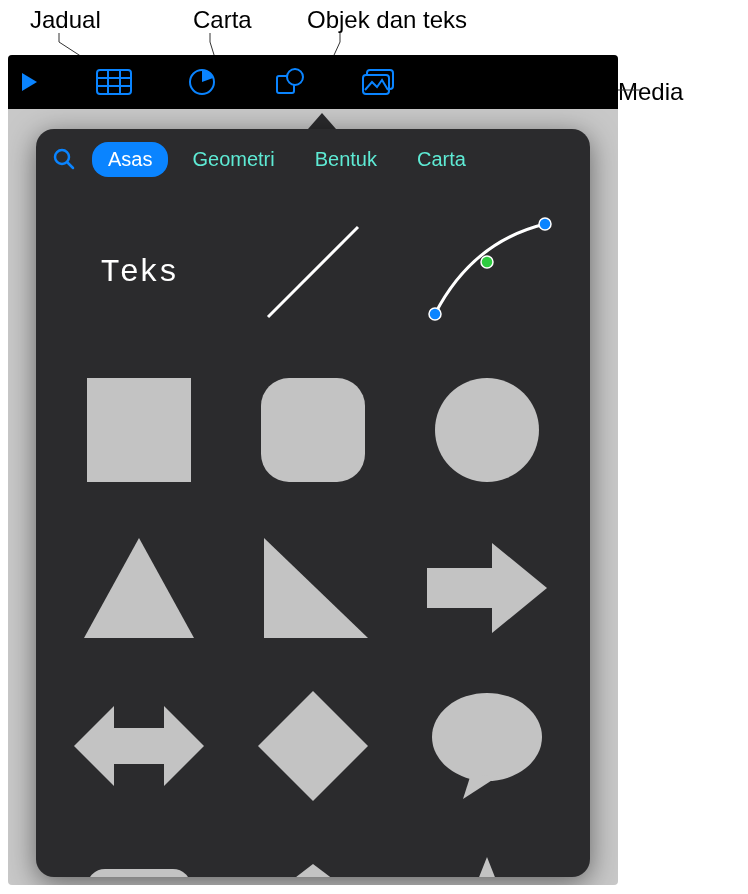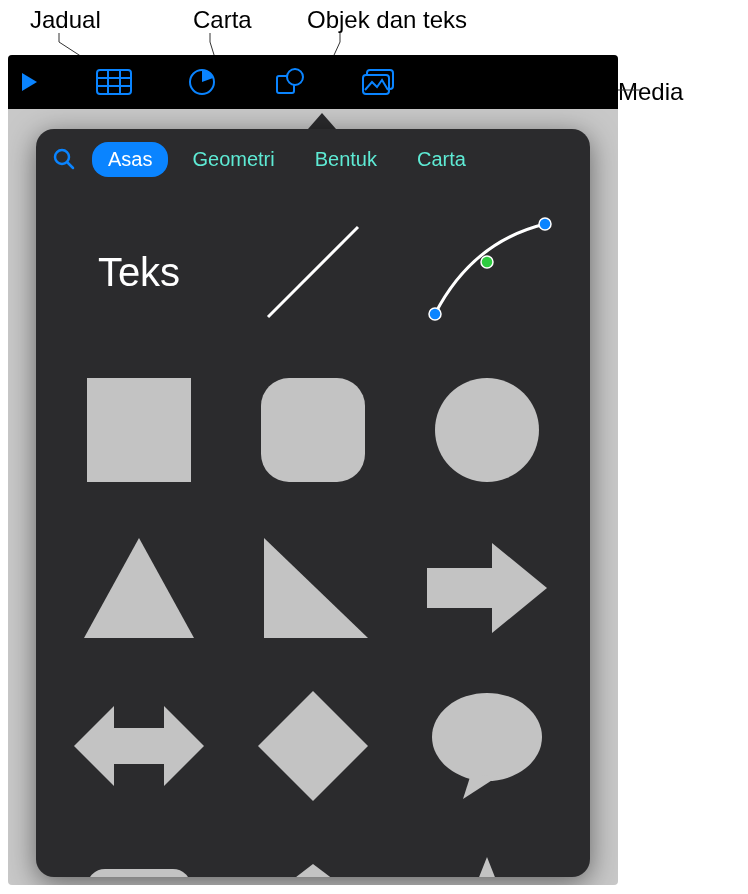--- a/index.html
+++ b/index.html
@@ -104,22 +104,23 @@
   }
   .shape-cell {
     width: 150px;
     height: 140px;
     display:flex;
     align-items:center;
     justify-content:center;
   }
   .text-label {
     color:#fff;
-    font-size: 40px;
+    font-size: 32px;
     font-weight: 400;
+    font-family: Liberation Mono, monospace;
   }
   .shape-fill { fill:#c3c3c3; }
   .shape-stroke { stroke:#fff; stroke-width:3; fill:none; }
 </style>
 </head>
 <body>
 
 <div class="callout-label" style="left:30px; top:6px;">Jadual</div>
 <div class="callout-label" style="left:185px; top:6px;margin-left:8px;">Carta</div>
 <div class="callout-label" style="left:307px; top:6px;">Objek dan teks</div>

